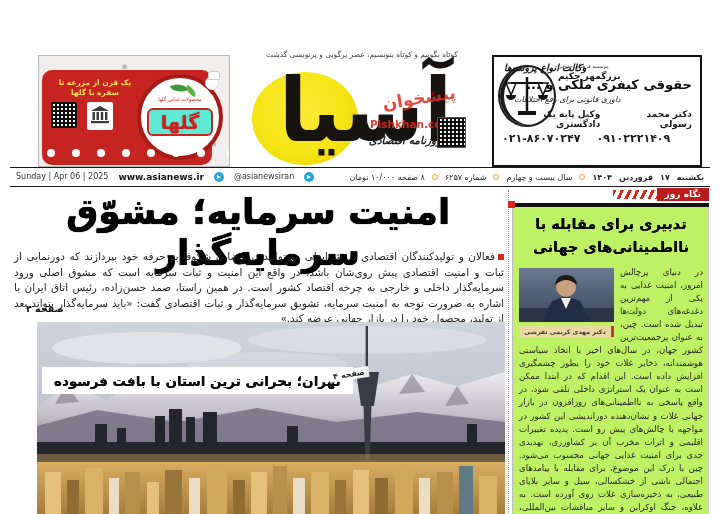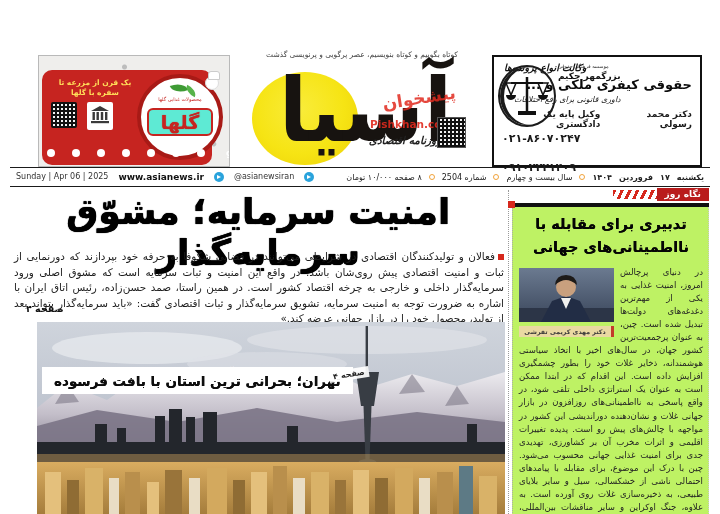--- a/index.html
+++ b/index.html
@@ -69,21 +69,21 @@
   .legal { position:absolute; left:492px; top:55px; width:210px; height:112px;
     border:2px solid #111; background:#fff; direction:rtl; padding:5px 8px 4px 6px; }
   .legal .l1 { font-size:9.5px; font-style:italic; font-weight:600; text-align:left; color:#111;
     padding-left:4px; }
   .legal .l2 { font-size:13px; font-weight:800; text-align:right; color:#0b0b0b; margin-top:4px;
     padding-left:10px; }
   .legal .l3 { font-size:8px; font-style:italic; color:#222; text-align:left; margin-top:3px;
     padding-left:14px; }
   .legal .row-name { display:flex; flex-direction:row; justify-content:flex-start; gap:14px;
     margin-top:5px; font-size:9px; font-weight:bold; }
-  .legal .row-phone { display:flex; flex-direction:column; justify-content:flex-start; gap:16px;
+  .legal .row-phone { display:flex; flex-direction:row; justify-content:flex-start; gap:16px;
     margin-top:3px; font-size:11px; font-weight:800; direction:ltr; padding-left:2px; }
   .legal .logo { position:absolute; left:4px; top:8px; width:58px; height:62px; }
   .legal .logo .ring { position:absolute; inset:0; border-radius:50%; border:2px solid #1b1b1b;
     box-shadow:inset 4px 0 0 #1b1b1b; }
   .legal .logo-title { position:absolute; left:64px; top:14px; font-size:9px; font-weight:800;
     color:#111; }
   .legal .logo-top { position:absolute; left:64px; top:6px; font-size:5px; color:#333; }
   
   .dateline { position:absolute; left:10px; right:10px; top:167px; height:20px;
     border-top:1.5px solid #1a1a1a; border-bottom:1.5px solid #1a1a1a;
@@ -218,21 +218,21 @@
       <span class="tg" data-interactable="false"></span>
     </div>
     <div class="dl-right" data-interactable="false">
       <b data-interactable="false">یکشنبه</b>
       <b data-interactable="false">۱۷</b>
       <b data-interactable="false">فروردین</b>
       <b data-interactable="false">۱۴۰۴</b>
       <span class="odot" data-interactable="false"></span>
       <span data-interactable="false">سال بیست و چهارم</span>
       <span class="odot" data-interactable="false"></span>
-      <span data-interactable="false">شماره 2504</span>
+      <span data-interactable="false">شماره ۶۲۵۷</span>
       <span class="odot" data-interactable="false"></span>
       <span data-interactable="false">۸ صفحه  ۱۰/۰۰۰ تومان</span>
     </div>
   </div>
 
   <div class="headline" data-interactable="false">امنیت سرمایه؛ مشوّق سرمایه‌گذار</div>
   <div class="lead-body" data-interactable="false"><span class="lead-bullet" data-interactable="false"></span><span data-interactable="false">فعالان و تولیدکنندگان اقتصادی در شرایطی می‌توانند در فضایی شکوفا به حرفه خود بپردازند که دورنمایی از ثبات و امنیت اقتصادی پیش روی‌شان باشد. در واقع این امنیت و ثبات سرمایه است که مشوق اصلی ورود سرمایه‌گذار داخلی و خارجی به چرخه اقتصاد کشور است. در همین راستا، صمد حسن‌زاده، رئیس اتاق ایران با اشاره به ضرورت توجه به امنیت سرمایه، تشویق سرمایه‌گذار و ثبات اقتصادی گفت: «باید سرمایه‌گذار بتواند بعد از تولید، محصول خود را در بازار جهانی عرضه کند.»</span></div>
   <div class="lead-pageref" data-interactable="false">صفحه ۴</div>
 
   <div class="photo" data-interactable="false">

